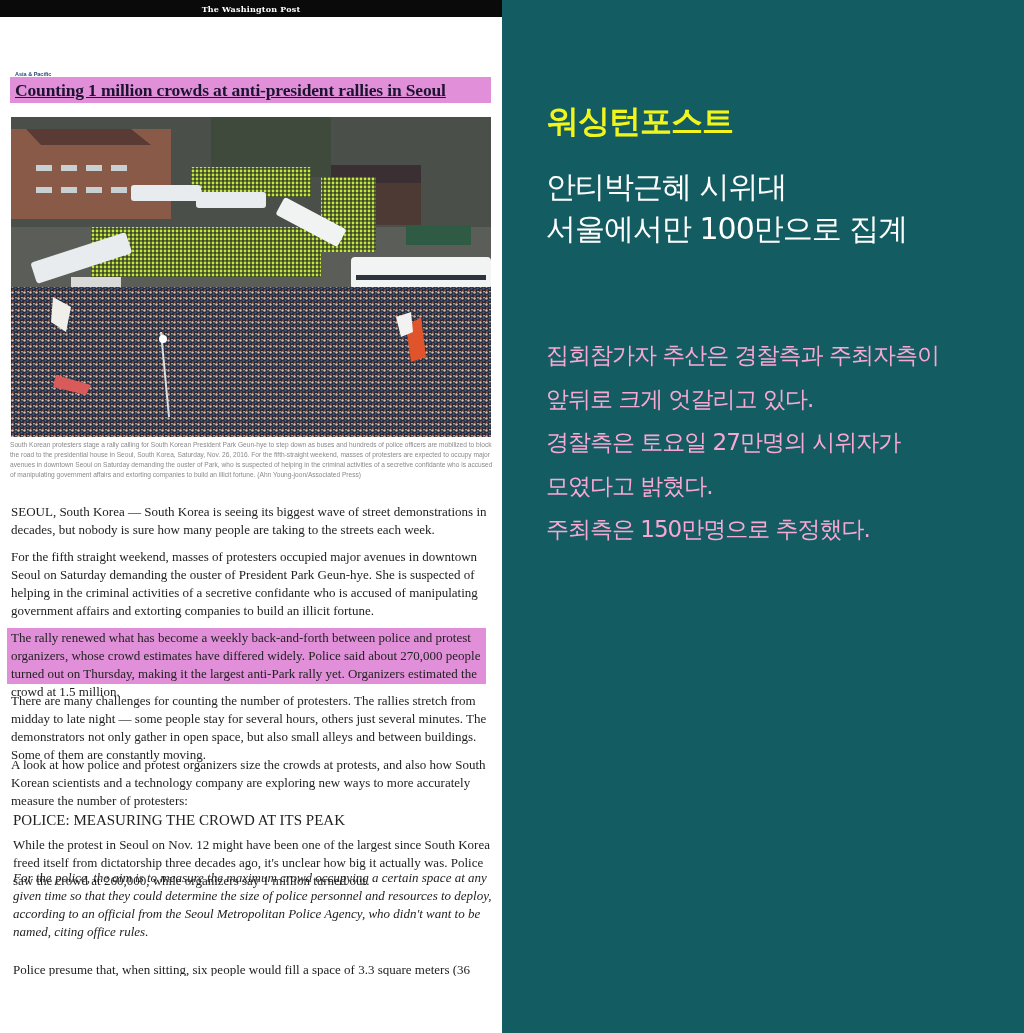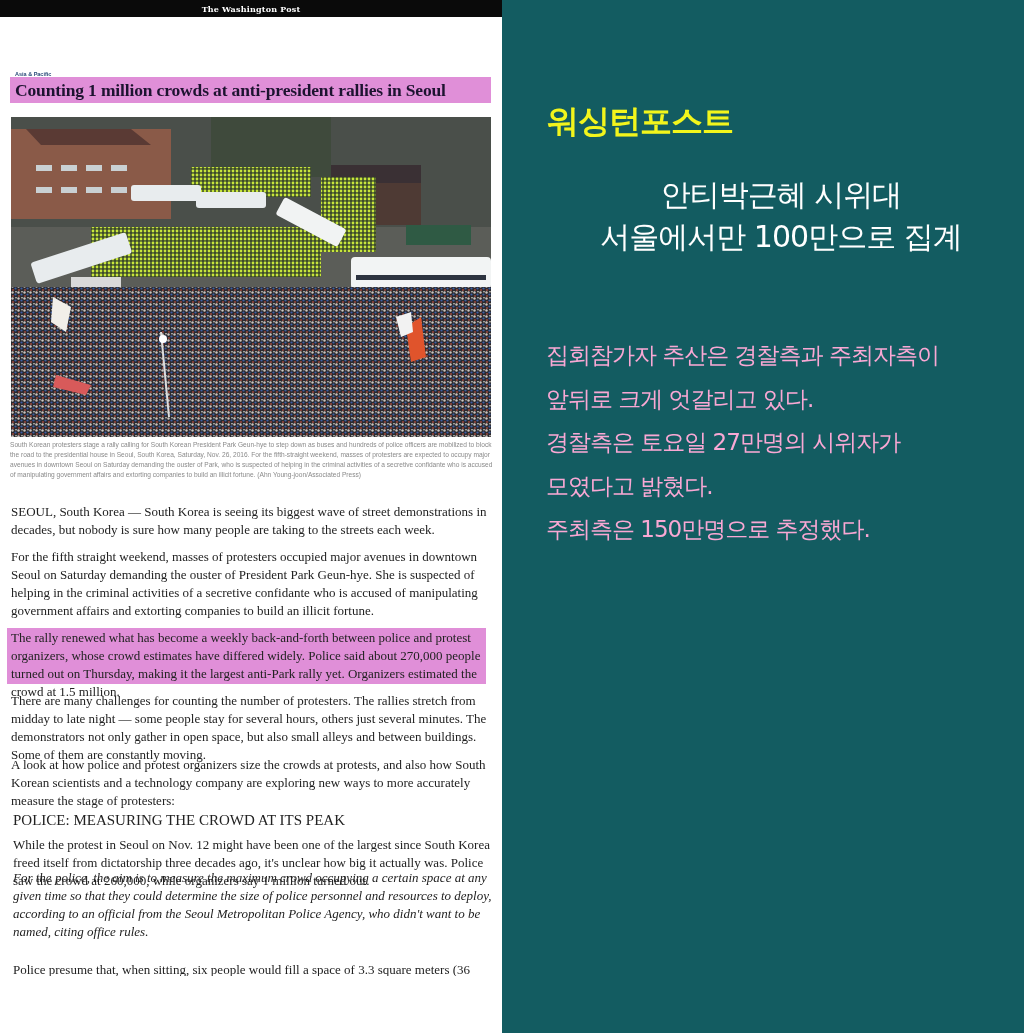--- a/index.html
+++ b/index.html
@@ -23,21 +23,21 @@
       font-family: "Liberation Sans", sans-serif; font-weight: bold;
       font-size: 5.5px; color: #2a4a7a;
     }
     #headline {
       position: absolute; left: 10px; top: 77px; width: 481px; height: 26px;
       background: #e08fd8;
       display: flex; align-items: center; padding-left: 5px;
     }
     #headline span {
       font-family: "Liberation Serif", serif; font-weight: bold;
-      font-size: 17.5px; color: #1d1330; letter-spacing: -0.15px; white-space: nowrap;
+      font-size: 17.5px; color: #1d1330; letter-spacing: -0.15px; white-space: nowrap; text-decoration: underline;
     }
 
     #photo {
       position: absolute; left: 11px; top: 117px; width: 480px; height: 320px;
       overflow: hidden; background: #3a3c3a;
     }
     #photo svg { display: block; }
 
     #caption {
       position: absolute; left: 10px; top: 440px; width: 484px;
@@ -70,23 +70,23 @@
     #panel {
       position: absolute; left: 502px; top: 0; width: 522px; height: 1033px;
       background: #135c61;
     }
     #panel-title {
       position: absolute; left: 45px; top: 100px;
       font-family: "DejaVu Sans", sans-serif; font-weight: bold;
       font-size: 32px; color: #f2f51c; letter-spacing: -1px;
     }
     #panel-subtitle {
-      position: absolute; left: 44px; top: 174px; width: 470px;
+      position: absolute; left: 44px; top: 166px; width: 470px;
       font-family: "DejaVu Sans", sans-serif;
-      font-size: 30px; line-height: 42px; color: #ffffff; letter-spacing: -1px; text-align: center;
+      font-size: 30px; line-height: 42px; color: #ffffff; letter-spacing: -1px;
     }
     #panel-body {
       position: absolute; left: 44px; top: 334px; width: 470px;
       font-family: "DejaVu Sans", sans-serif;
       font-size: 23px; line-height: 43.5px; color: #f9a8d4; letter-spacing: -1px;
     }
     .line { display: block; white-space: nowrap; }
   </style>
 </head>
 <body>
@@ -156,21 +156,21 @@
     </svg>
   </div>
 
   <div id="caption">South Korean protesters stage a rally calling for South Korean President Park Geun-hye to step down as buses and hundreds of police officers are mobilized to block the road to the presidential house in Seoul, South Korea, Saturday, Nov. 26, 2016. For the fifth-straight weekend, masses of protesters are expected to occupy major avenues in downtown Seoul on Saturday demanding the ouster of Park, who is suspected of helping in the criminal activities of a secretive confidante who is accused of manipulating government affairs and extorting companies to build an illicit fortune. (Ahn Young-joon/Associated Press)</div>
 
   <div class="para" id="p1">SEOUL, South Korea — South Korea is seeing its biggest wave of street demonstrations in decades, but nobody is sure how many people are taking to the streets each week.</div>
   <div class="para" id="p2">For the fifth straight weekend, masses of protesters occupied major avenues in downtown Seoul on Saturday demanding the ouster of President Park Geun-hye. She is suspected of helping in the criminal activities of a secretive confidante who is accused of manipulating government affairs and extorting companies to build an illicit fortune.</div>
   <div id="p3-box"></div>
   <div class="para" id="p3">The rally renewed what has become a weekly back-and-forth between police and protest organizers, whose crowd estimates have differed widely. Police said about 270,000 people turned out on Thursday, making it the largest anti-Park rally yet. Organizers estimated the crowd at 1.5 million.</div>
   <div class="para" id="p4">There are many challenges for counting the number of protesters. The rallies stretch from midday to late night — some people stay for several hours, others just several minutes. The demonstrators not only gather in open space, but also small alleys and between buildings. Some of them are constantly moving.</div>
-  <div class="para" id="p5">A look at how police and protest organizers size the crowds at protests, and also how South Korean scientists and a technology company are exploring new ways to more accurately measure the stage of protesters:</div>
+  <div class="para" id="p5">A look at how police and protest organizers size the crowds at protests, and also how South Korean scientists and a technology company are exploring new ways to more accurately measure the number of protesters:</div>
 
   <div id="sub-head">POLICE: MEASURING THE CROWD AT ITS PEAK</div>
   <div class="para" id="p6">While the protest in Seoul on Nov. 12 might have been one of the largest since South Korea freed itself from dictatorship three decades ago, it's unclear how big it actually was. Police saw the crowd at 260,000, while organizers say 1 million turned out.</div>
   <div class="para" id="p7">For the police, the aim is to measure the maximum crowd occupying a certain space at any given time so that they could determine the size of police personnel and resources to deploy, according to an official from the Seoul Metropolitan Police Agency, who didn't want to be named, citing office rules.</div>
   <div class="para" id="p8">Police presume that, when sitting, six people would fill a space of 3.3 square meters (36 square feet), or 1 “pyeong,” the aerial unit commonly used in South Korea. The same area would hold nine or 10 people when standing, police said.</div>
 </div>
 
 <div id="panel">
   <div id="panel-title">워싱턴포스트</div>
   <div id="panel-subtitle">

